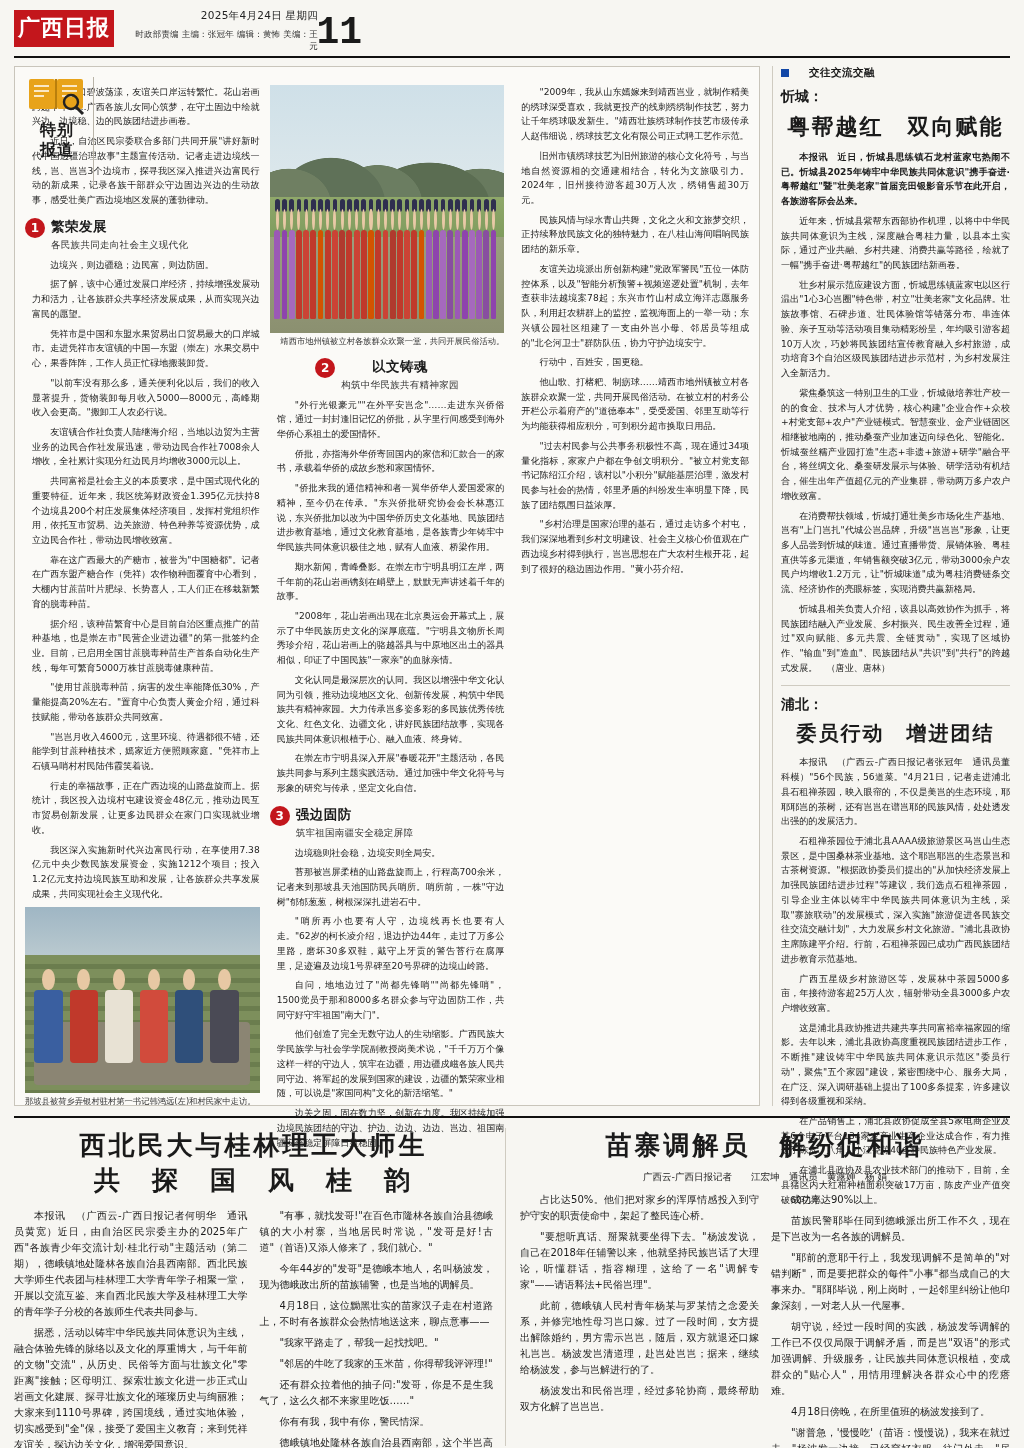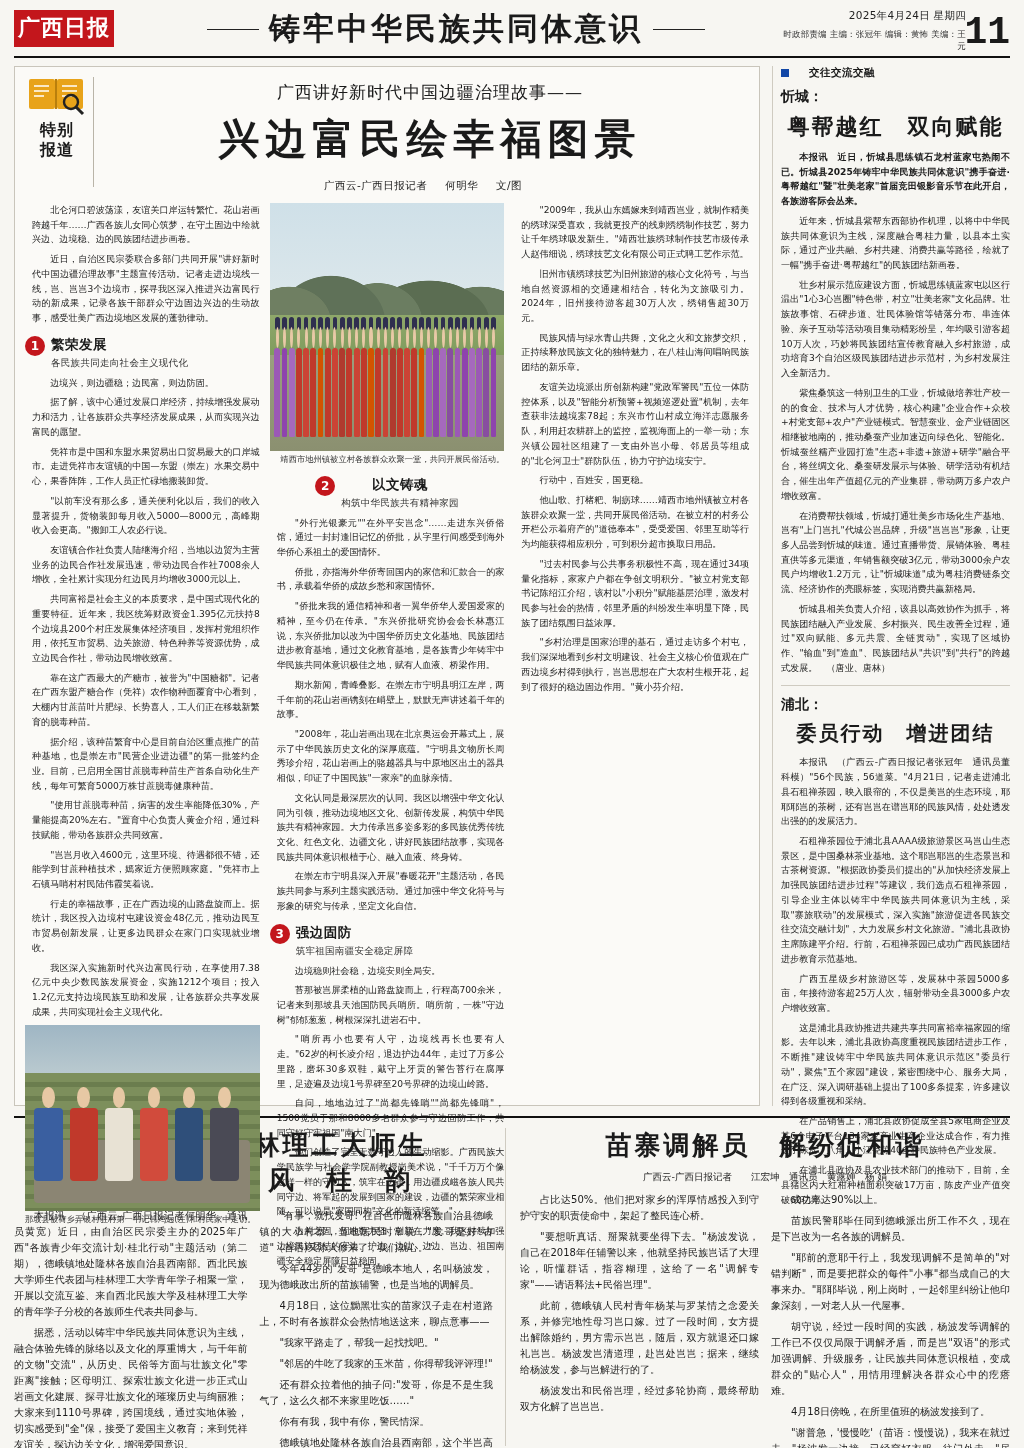--- a/index.html
+++ b/index.html
@@ -147,23 +147,20 @@
 </style>
 </head>
 <body>
 
 <div class="page">
 
   <div class="masthead">
     <div class="logo-box">
       <span class="logo-red">广西日报</span>
     </div>
-    <div class="masthead-center">
-      <div class="mh-title">铸牢中华民族共同体意识</div>
-    </div>
     <div class="masthead-right">
       <div class="inner">
         <div class="mh-date">2025年4月24日 星期四</div>
         <div class="mh-staff">时政部责编 主编：张冠年 编辑：黄怖 美编：王元</div>
       </div>
       <div class="mh-pageno">11</div>
     </div>
   </div>
 
   <div class="body-grid">
@@ -182,29 +179,20 @@
             </g>
             <circle cx="44" cy="27" r="7" fill="none" stroke="#222" stroke-width="2.4"></circle>
             <path d="M49 32 L56 39" stroke="#222" stroke-width="3"></path>
           </svg>
         </div>
         <div class="st-label">特别</div>
         <div class="st-label">报道</div>
       </div>
       <div class="st-rule"></div>
 
-      <div class="head-area">
-        <div class="kicker">广西讲好新时代中国边疆治理故事——</div>
-        <div class="headline">兴边富民绘幸福图景</div>
-        <div class="byline">
-          <span>广西云-广西日报记者</span>
-          <span>何明华</span>
-          <span>文/图</span>
-        </div>
-      </div>
 
       <div class="lead-cols">
 
         <div class="lcol">
           <p class="txt">北仑河口碧波荡漾，友谊关口岸运转繁忙。花山岩画跨越千年……广西各族儿女同心筑梦，在守土固边中绘就兴边、边境稳、边的民族团结进步画卷。</p>
           <p class="txt">近日，自治区民宗委联合多部门共同开展"讲好新时代中国边疆治理故事"主题宣传活动。记者走进边境线一线，岂、岂岂3个边境市，探寻我区深入推进兴边富民行动的新成果，记录各族干部群众守边固边兴边的生动故事，感受壮美广西边境地区发展的蓬勃律动。</p>
 
           <div class="sec-head">
             <div class="sec-num">1</div>
             <div class="sec-titles">

